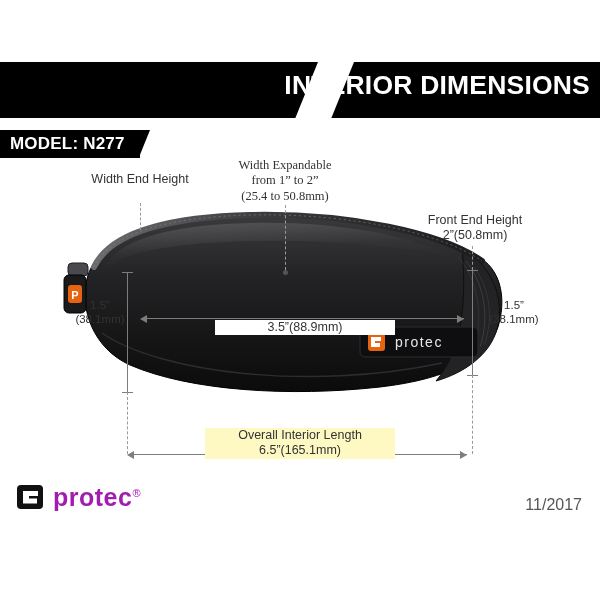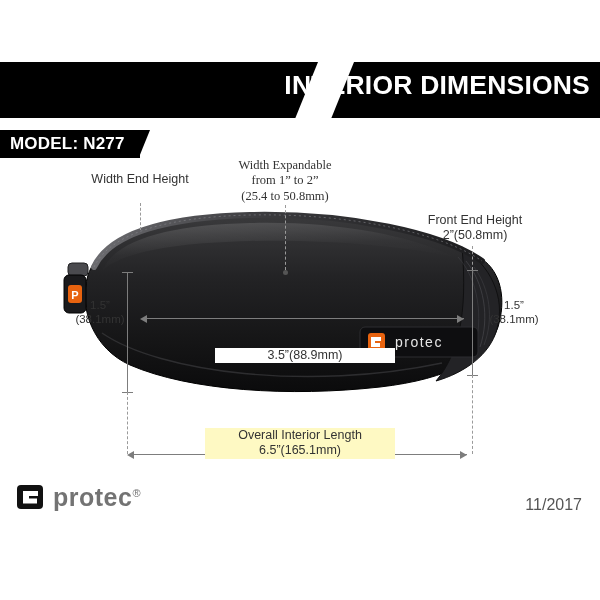--- a/index.html
+++ b/index.html
@@ -172,21 +172,21 @@
     left: 16px;
     top: 482px;
     display: flex;
     align-items: center;
     gap: 7px;
   }
   .footer-wordmark {
     font-size: 25px;
     font-weight: bold;
     letter-spacing: 0.5px;
-    color: #737373;
+    color: #a21caf;
     position: relative;
   }
   .footer-reg {
     font-size: 11px;
     vertical-align: super;
     font-weight: normal;
   }
   .footer-date {
     position: absolute;
     right: 18px;
@@ -317,21 +317,21 @@
   <div class="cap cap-h" style="left:467px; top:375px;"></div>
 
   <div class="anno small" style="left:62px; top:298px; width:76px;">
     <div>1.5”</div>
     <div>(38.1mm)</div>
   </div>
 
   <div class="measureline" style="left:146px; top:318px; width:318px;"></div>
   <div class="arrow-l" style="left:140px; top:315px;"></div>
   <div class="arrow-r" style="left:457px; top:315px;"></div>
-  <div class="anno" style="left:215px; top:320px; width:180px; background:#ffffff;margin-top:28px;">
+  <div class="anno" style="left:215px; top:320px; width:180px; background:#ffffff;">
     <div>3.5”(88.9mm)</div>
   </div>
 
   <div class="anno small" style="left:476px; top:298px; width:76px;">
     <div>1.5”</div>
     <div>(38.1mm)</div>
   </div>
 
   <div class="vline" style="left:127px; top:392px; height:62px;"></div>
   <div class="vline" style="left:472px; top:375px; height:79px;"></div>

